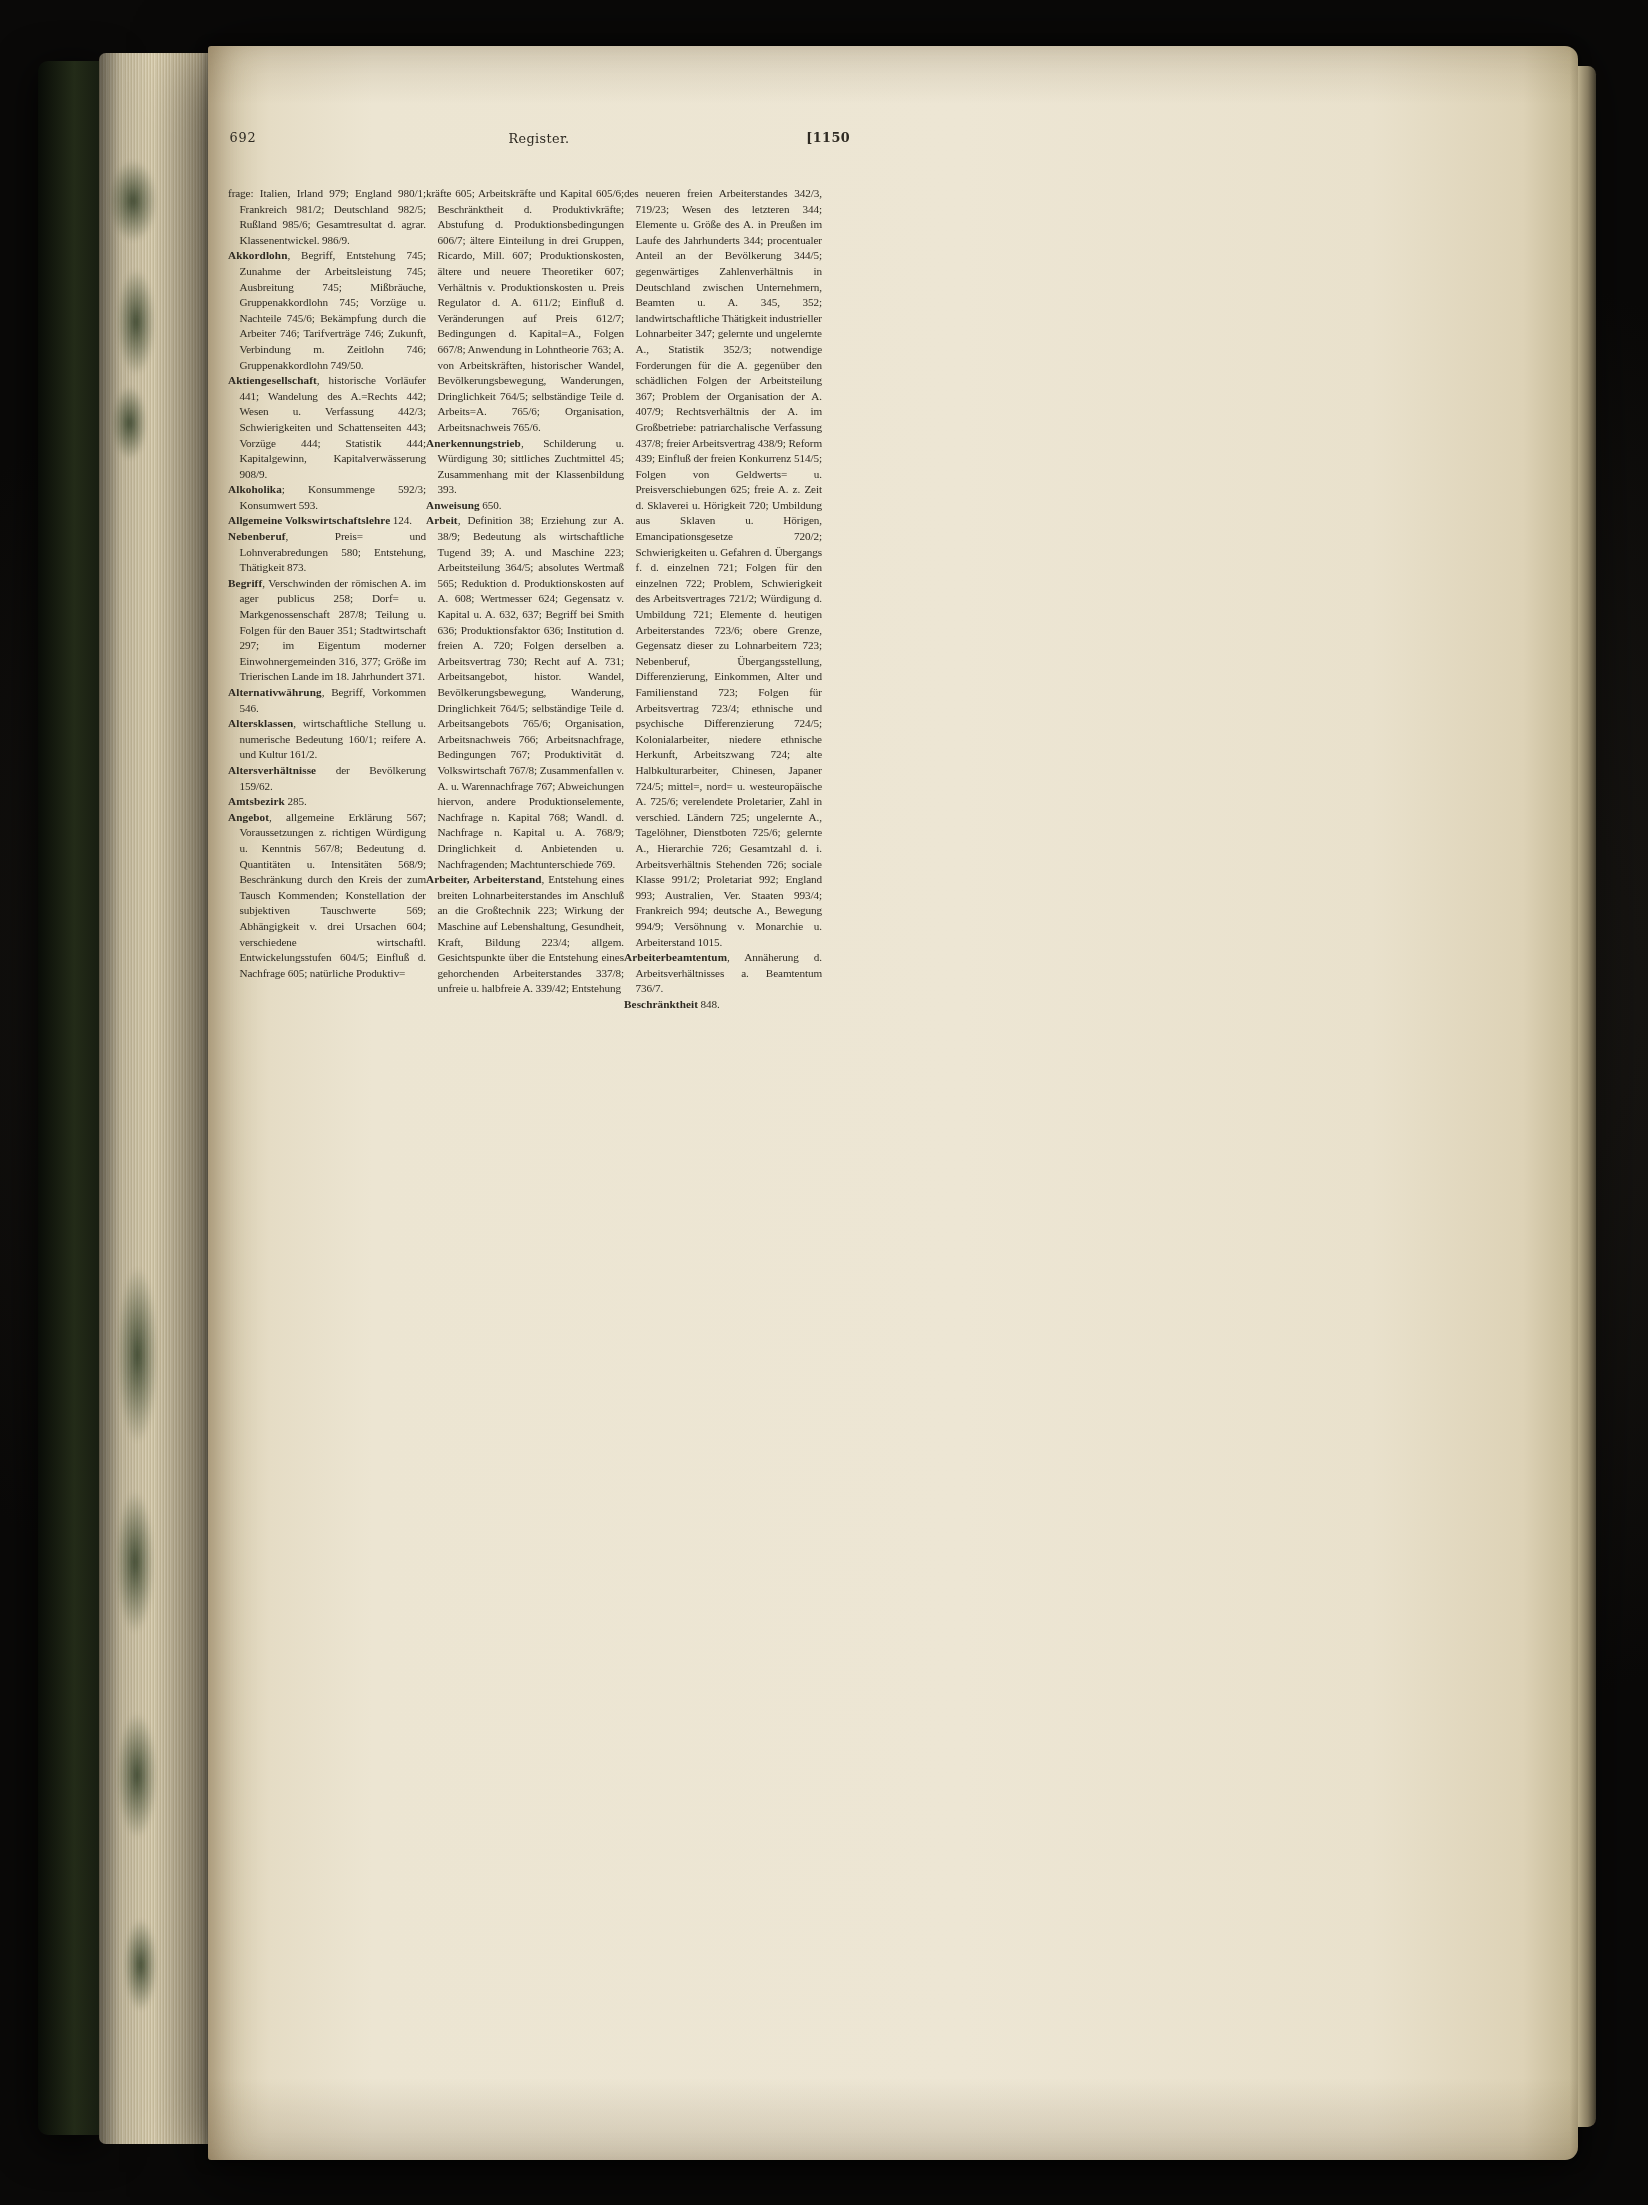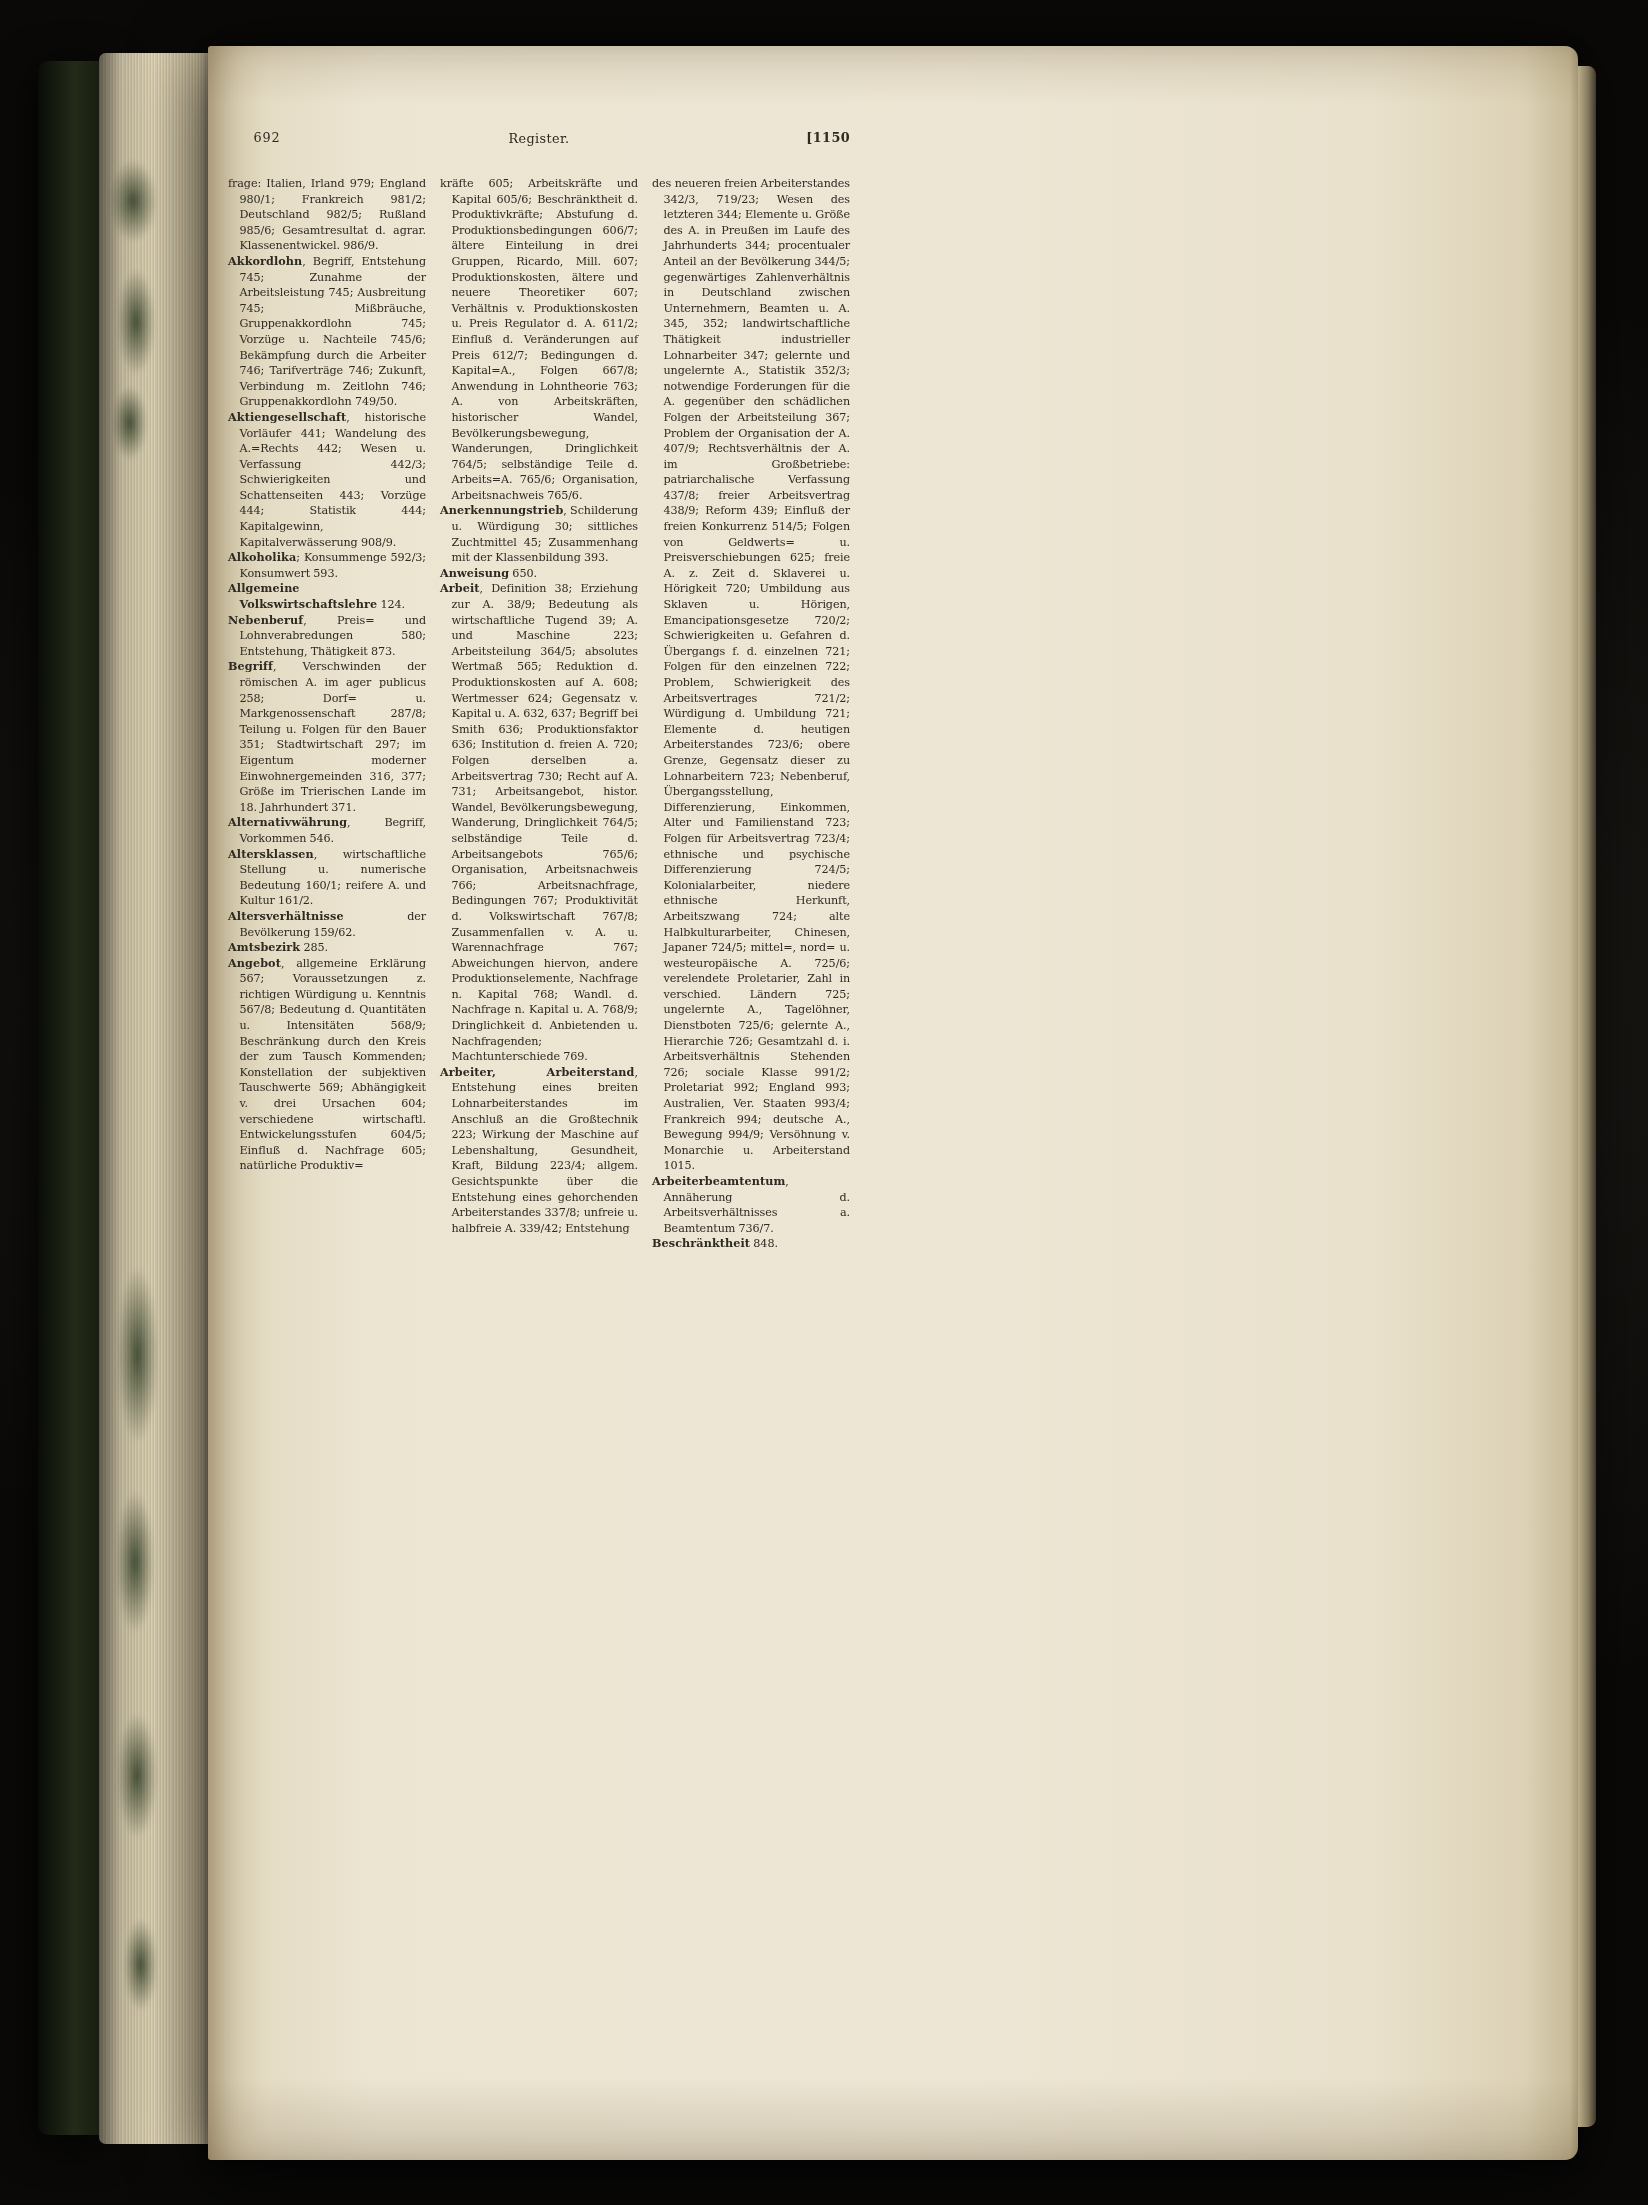--- a/index.html
+++ b/index.html
@@ -60,27 +60,27 @@
   .facing-edge{
     position:absolute;left:1578px;top:66px;width:18px;height:2061px;
     border-radius:0 8.2px 8.2px 0;
     background:linear-gradient(90deg,#b9ad8b 0%,#867b60 55%,#3f392b 100%);
   }
   
   .page-header{
     position:absolute;left:20px;top:84px;width:622px;height:18px;
     color:var(--ink);font-size:12.8px;
   }
-  .pg-num{position:absolute;left:1.6px;top:0;letter-spacing:0.8px;margin-left:24px;}
+  .pg-num{position:absolute;left:1.6px;top:0;letter-spacing:0.8px;}
   .pg-title{position:absolute;left:50%;top:0.8px;transform:translateX(-50%);letter-spacing:0.4px;}
   .col-num{position:absolute;right:0;top:0;letter-spacing:0.4px;font-weight:bold;}
   
   .text-block{
-    position:absolute;left:20px;top:130px;width:622px;
-    display:flex;gap:14px;
+    position:absolute;left:20px;top:140px;width:622px;
+    display:flex;font-family:Liberation Serif, serif;
   }
   .col{
     width:198px;flex:0 0 198px;
     font-size:11.2px;line-height:15.6px;letter-spacing:-0.1px;
     color:var(--ink);
     text-align:justify;
     hyphens:auto;-webkit-hyphens:auto;
     word-spacing:-0.2px;
   }
   .entry{margin:0;padding-left:11.5px;text-indent:-11.5px;}

